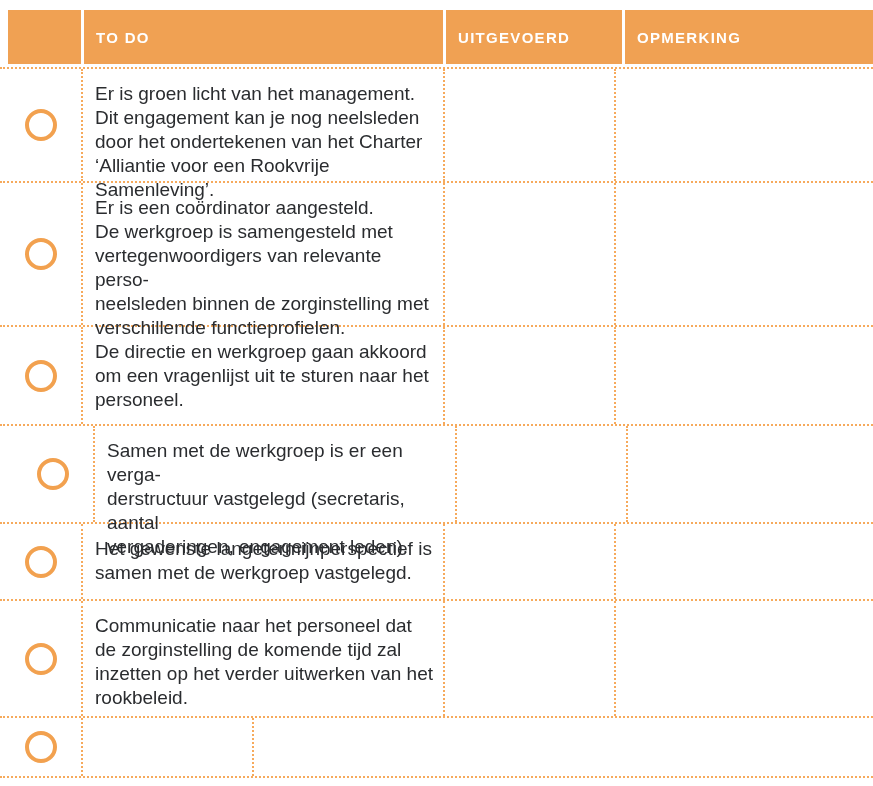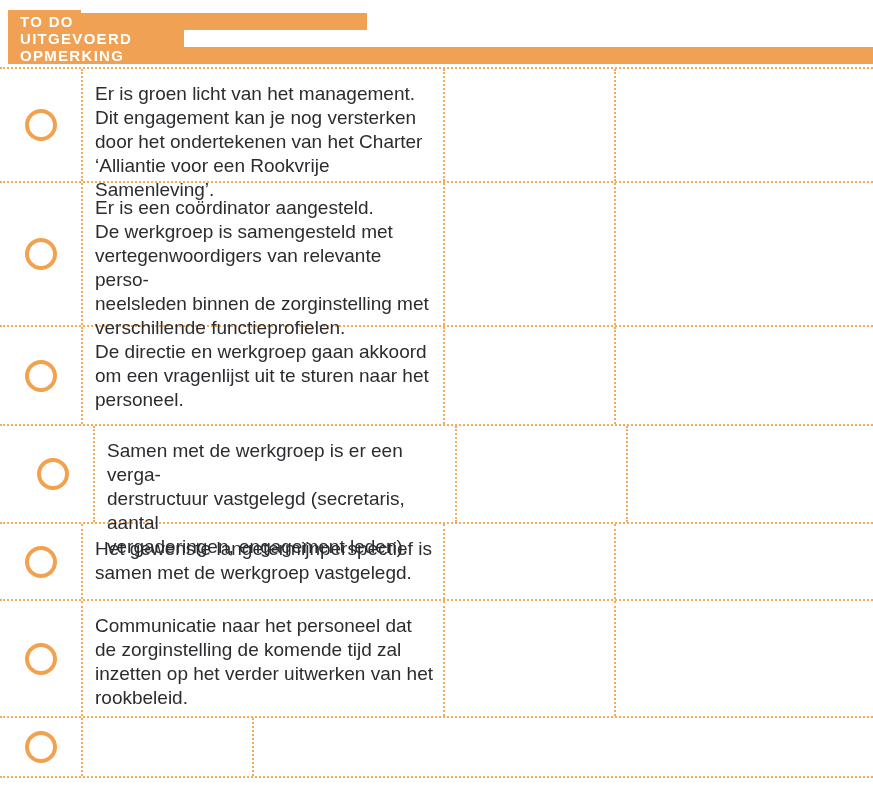--- a/index.html
+++ b/index.html
@@ -13,21 +13,20 @@
     height: 786px;
     background: #ffffff;
     font-family: "Liberation Sans", sans-serif;
     overflow: hidden;
   }
   
   .header {
     margin: 10px 0 0 8px;
     height: 54px;
     display: flex;
-    flex-direction: column;
   }
   .hcell {
     background: #F0A153;
     height: 54px;
     display: flex;
     align-items: center;
     box-sizing: border-box;
     color: #ffffff;
     font-size: 15px;
     font-weight: bold;
@@ -105,21 +104,21 @@
     <div class="hcell c-opm">OPMERKING</div>
   </div>
 
   <div class="tbody">
 
     <div class="row">
       <div class="cell cell-check">
         <span class="circle"></span>
       </div>
       <div class="cell cell-todo">Er is groen licht van het management.
-Dit engagement kan je nog versterken
+Dit engagement kan je nog neelsleden
 door het ondertekenen van het Charter
 ‘Alliantie voor een Rookvrije Samenleving’.</div>
       <div class="cell cell-uitg"></div>
       <div class="cell cell-opm"></div>
     </div>
 
     <div class="row">
       <div class="cell cell-check">
         <span class="circle"></span>
       </div>

